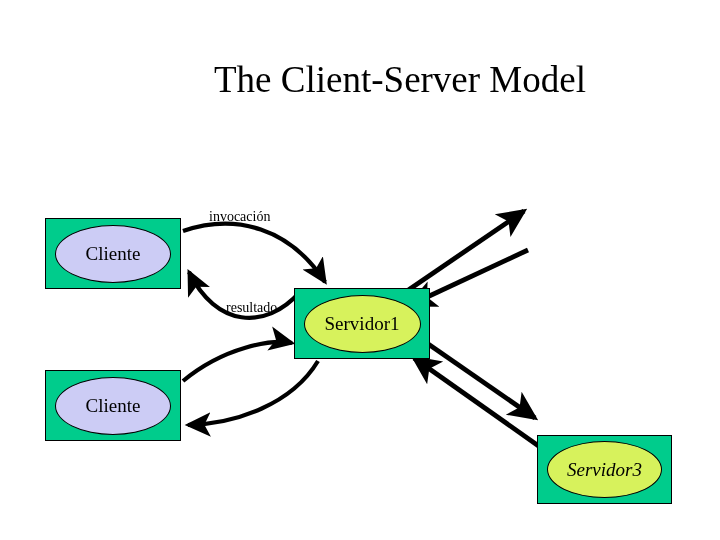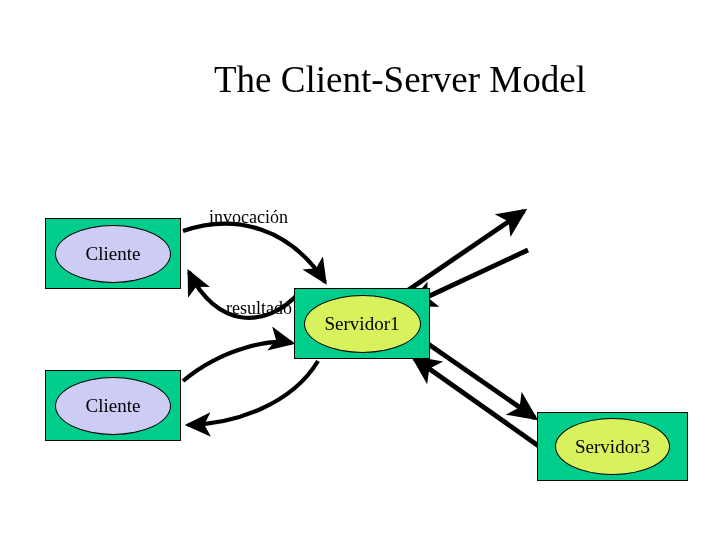--- a/index.html
+++ b/index.html
@@ -74,29 +74,29 @@
   #node-servidor1 .ellipse {
     width: 117px; height: 58px;
   }
   #node-servidor2 {
     left: 529px; top: 202px; width: 133px; height: 69px;
   }
   #node-servidor2 .ellipse {
     width: 115px; height: 57px;
   }
   #node-servidor3 {
-    left: 537px; top: 412px; width: 151px; height: 69px;
+    left: 537px; top: 435px; width: 135px; height: 69px; font-style: italic;
   }
   #node-servidor3 .ellipse {
     width: 115px; height: 57px;
   }
   
   .edge-label {
     position: absolute;
-    font-size: 18px;
+    font-size: 14px;
     line-height: 22px;
     white-space: nowrap;
     color: #000000;
   }
   #label-invocacion { left: 209px; top: 206px; }
   #label-resultado  { left: 186px; top: 297px; margin-left: 40px; }
 
   #arrows {
     position: absolute;
     left: 0; top: 0;

